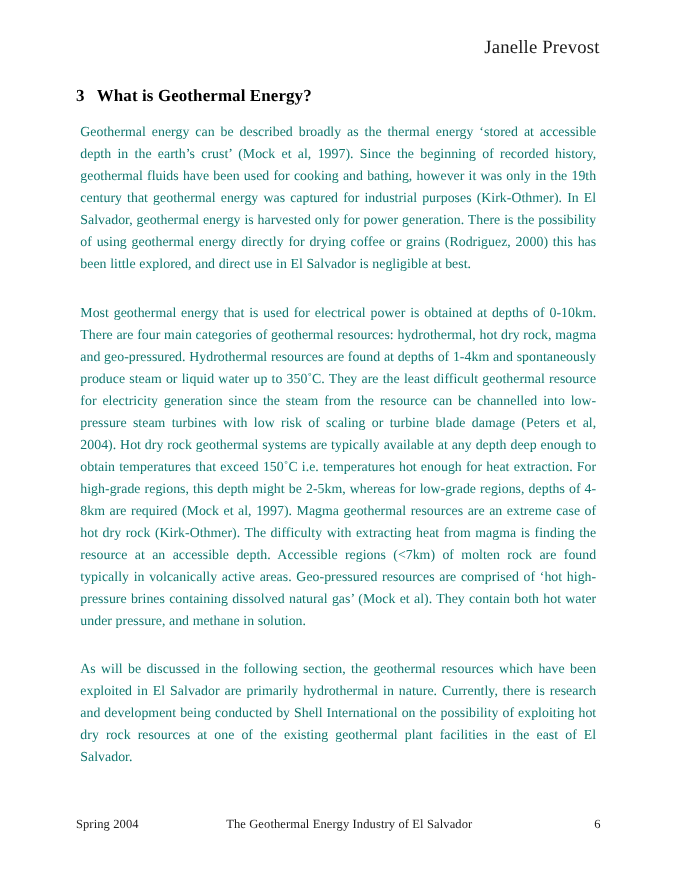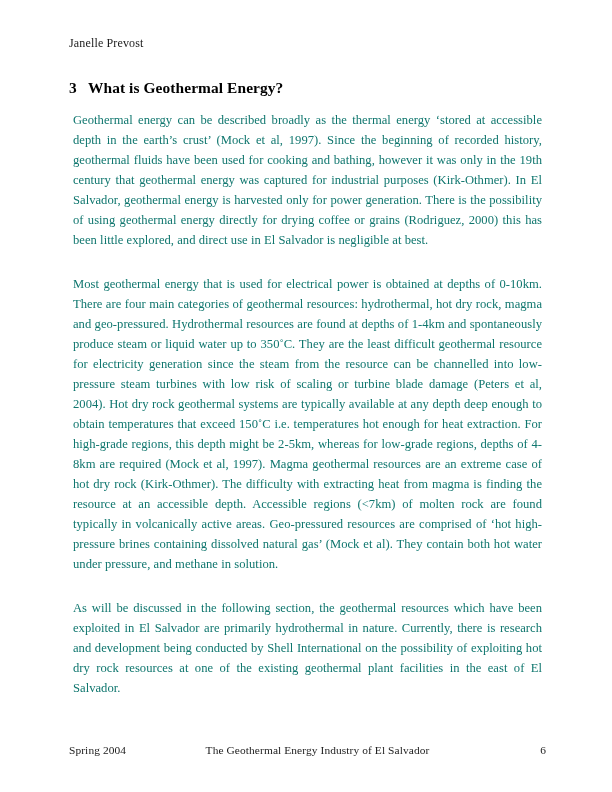--- a/index.html
+++ b/index.html
@@ -25,23 +25,23 @@
     height: 792px;
     background: #ffffff;
   }
 
   
   .running-header {
     position: absolute;
     left: 69px;
     top: 35px;
     width: 476px;
-    text-align: left;
+    text-align: right;
     font-family: "Liberation Serif", serif;
-    font-size: 12px;
+    font-size: 17px;
     line-height: 16px;
     color: #1b1b1b;
     letter-spacing: 0.15px;
   }
 
   
   .section-heading {
     position: absolute;
     left: 69px;
     top: 78px;

